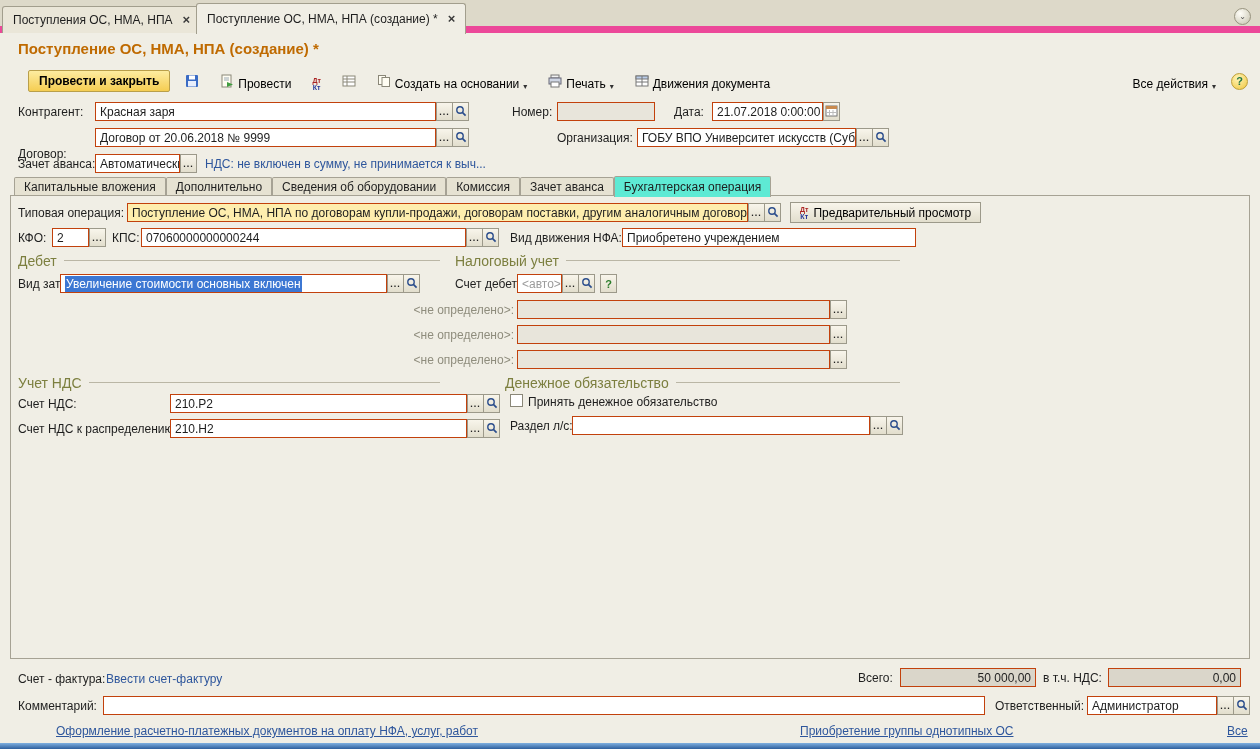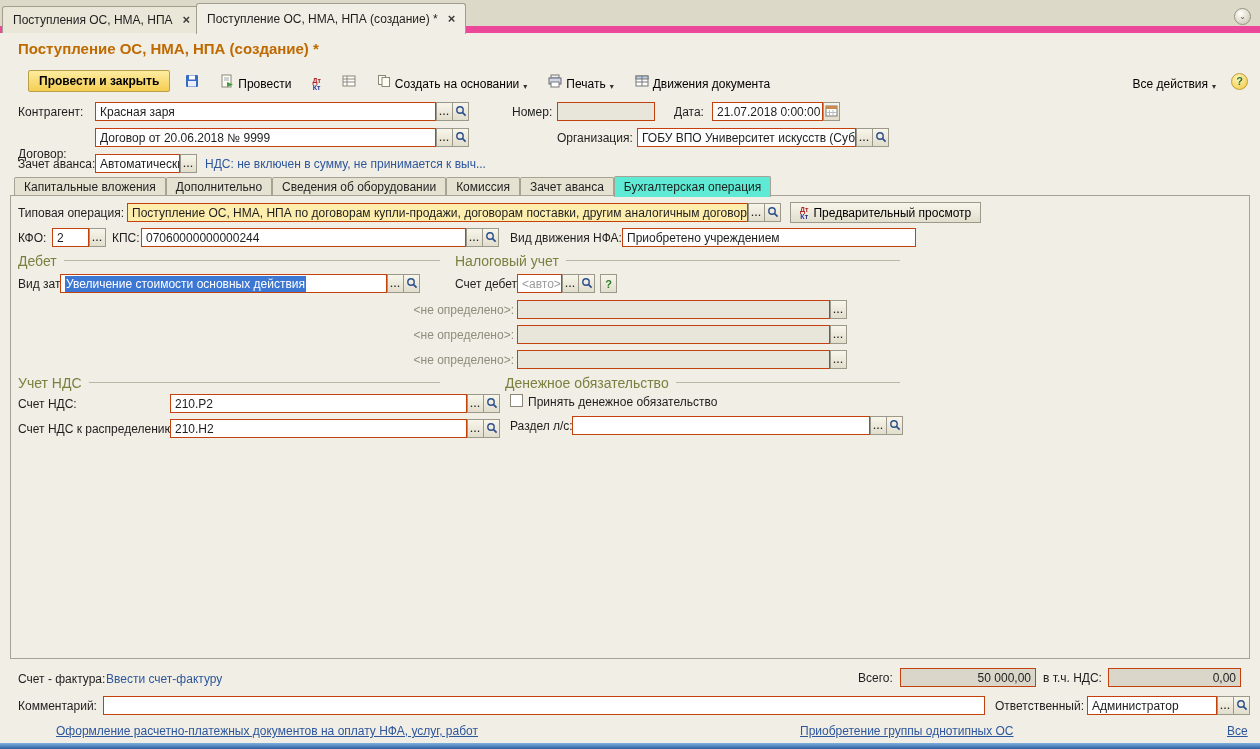--- a/index.html
+++ b/index.html
@@ -265,21 +265,21 @@
   <div class="fld z" style="left:622px;top:228px;width:294px;">
       <span>Приобретено учреждением</span>
     </div>
 
   <div class="group-head z" style="left:18px;top:254px;width:422px;">
     <span class="gt">Дебет</span>
       <span class="gl"></span>
   </div>
   <div class="lbl z" style="left:18px;top:277px;">Вид затрат:</div>
   <div class="fld z" style="left:60px;top:274px;width:327px;">
-      <span class="sel-text">Увеличение стоимости основных действия</span>
+      <span class="sel-text">Увеличение стоимости основных включен</span>
     </div>
   <button class="sq z" style="left:387px;top:274px;">
       <span class="dots">...</span>
     </button>
   <button class="sq z" style="left:403px;top:274px;">
       <span><svg width="12" height="12" viewBox="0 0 12 12">
           <circle cx="5" cy="5" r="3.2" fill="none" stroke="#2b4d8c" stroke-width="1.4"></circle>
           <line x1="7.6" y1="7.6" x2="10.6" y2="10.6" stroke="#2b4d8c" stroke-width="1.6"></line>
         </svg></span>
     </button>

